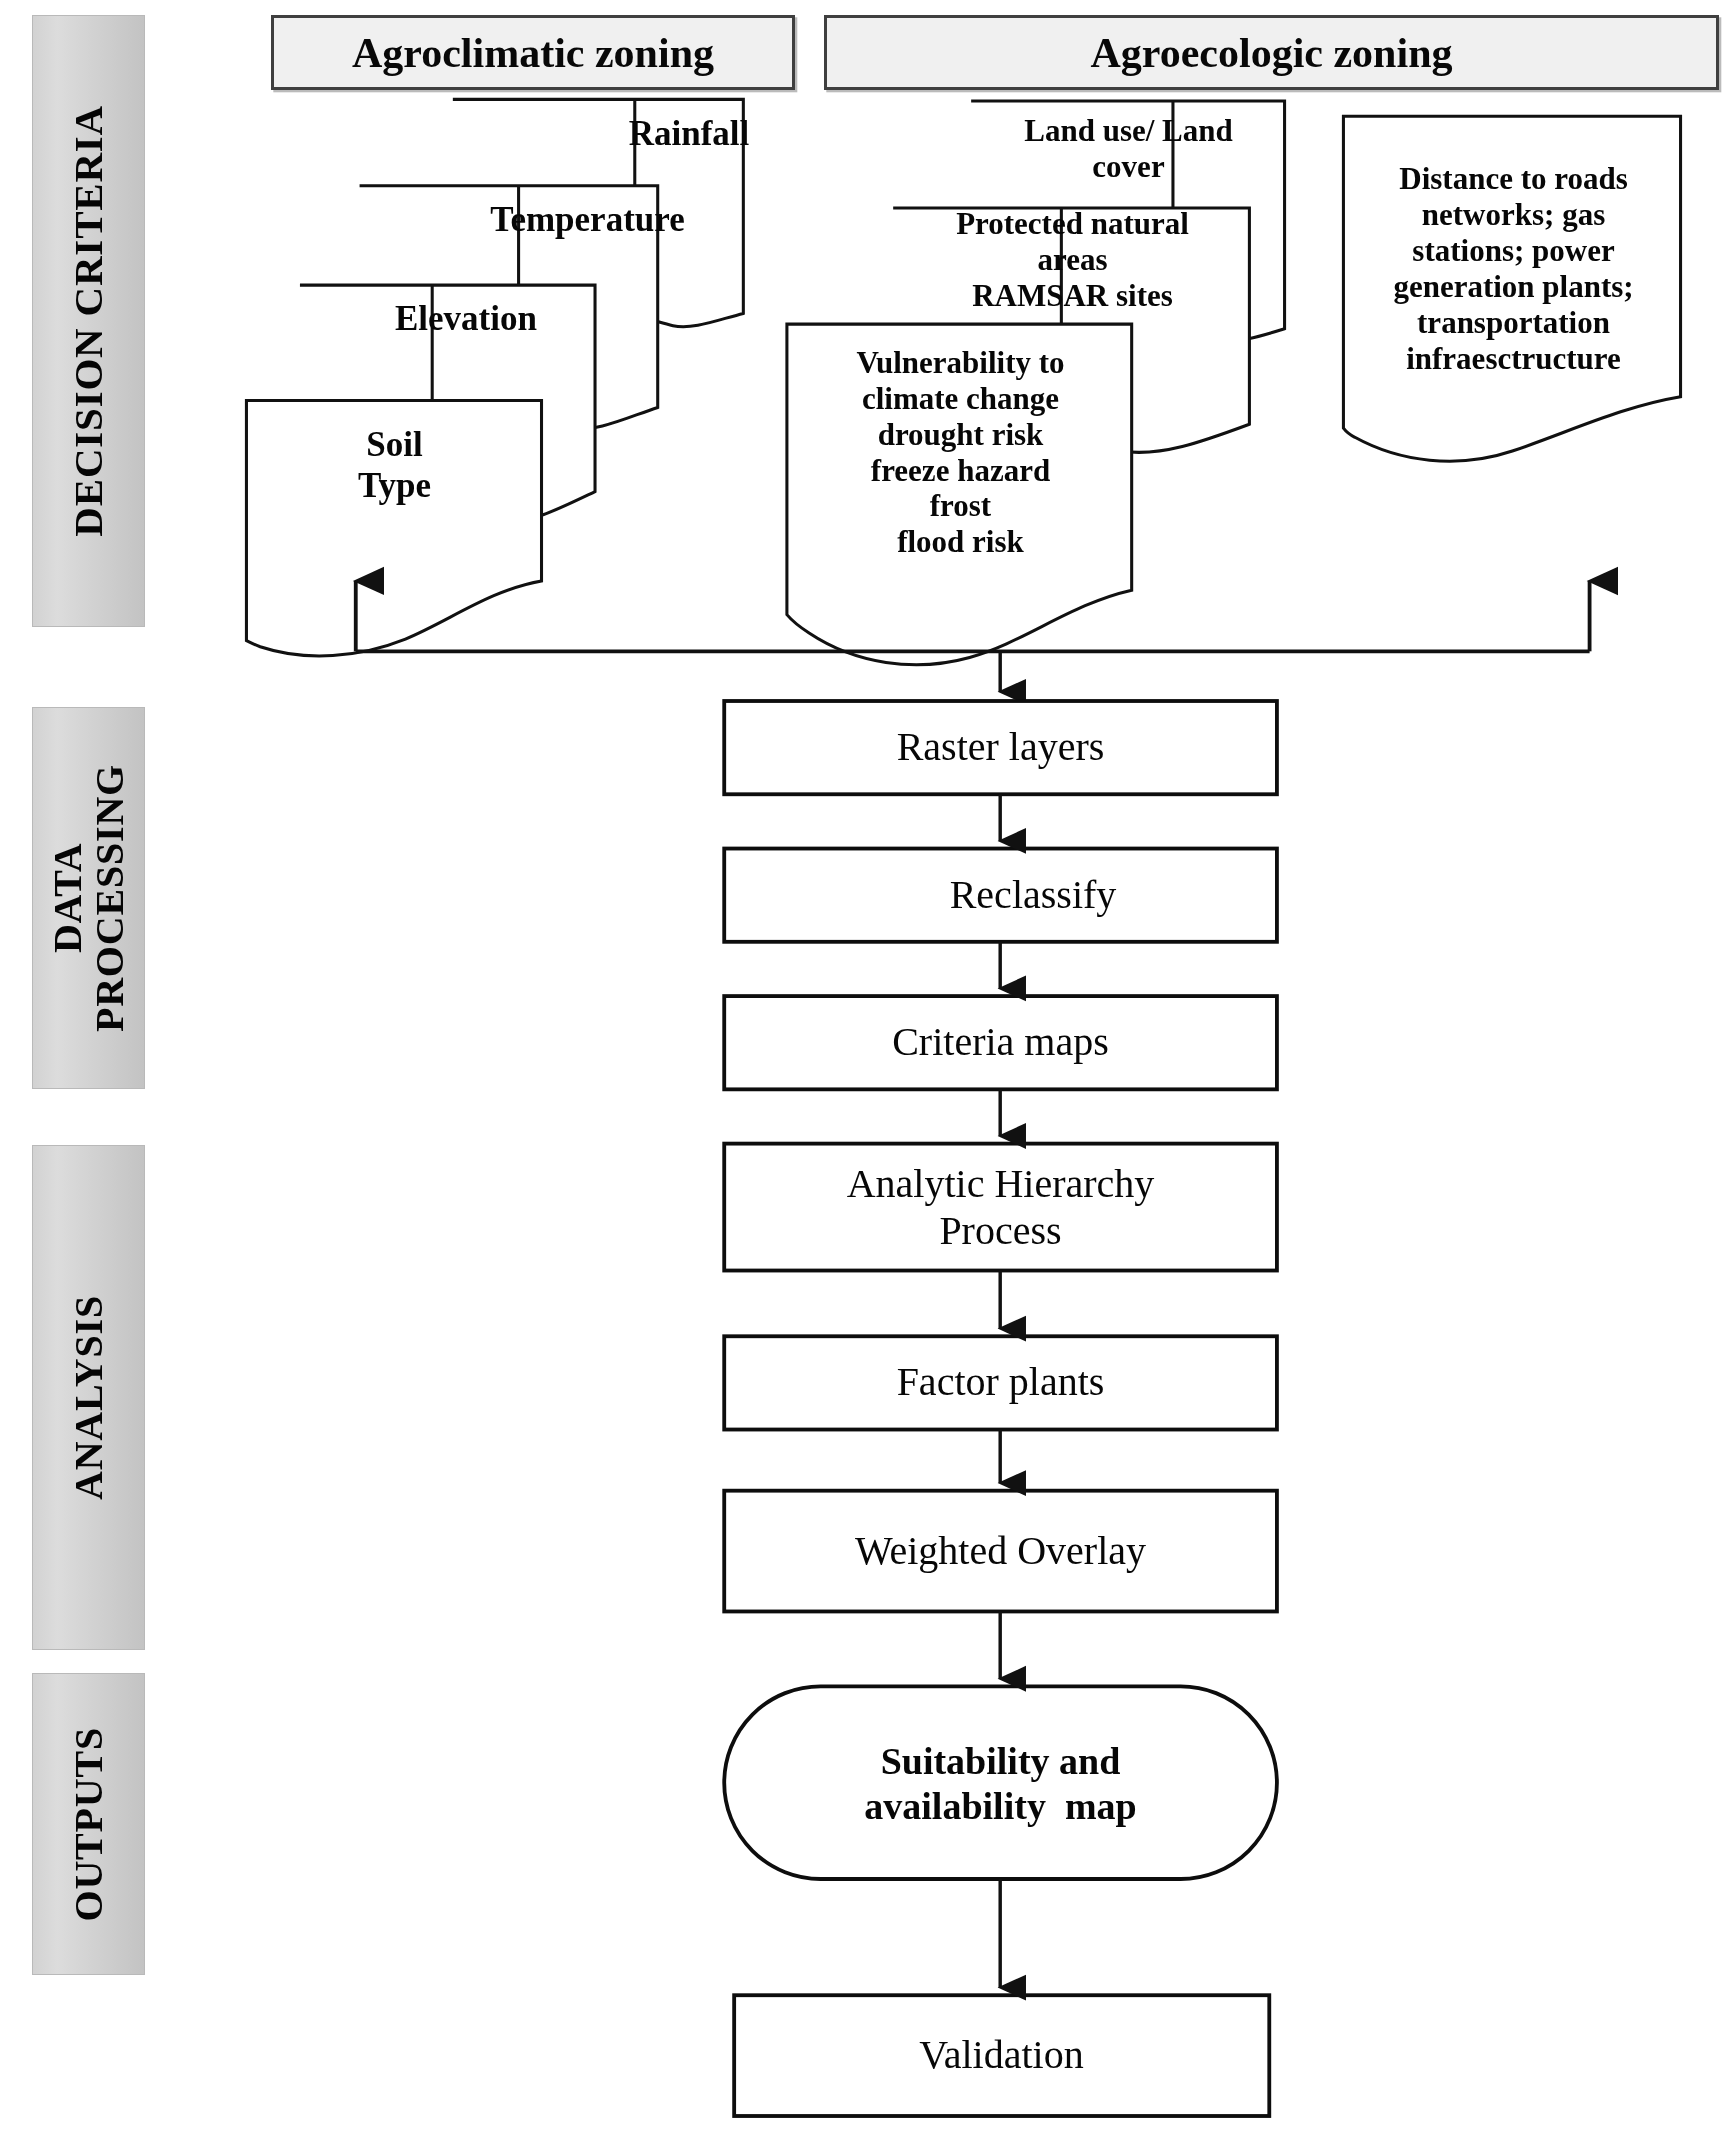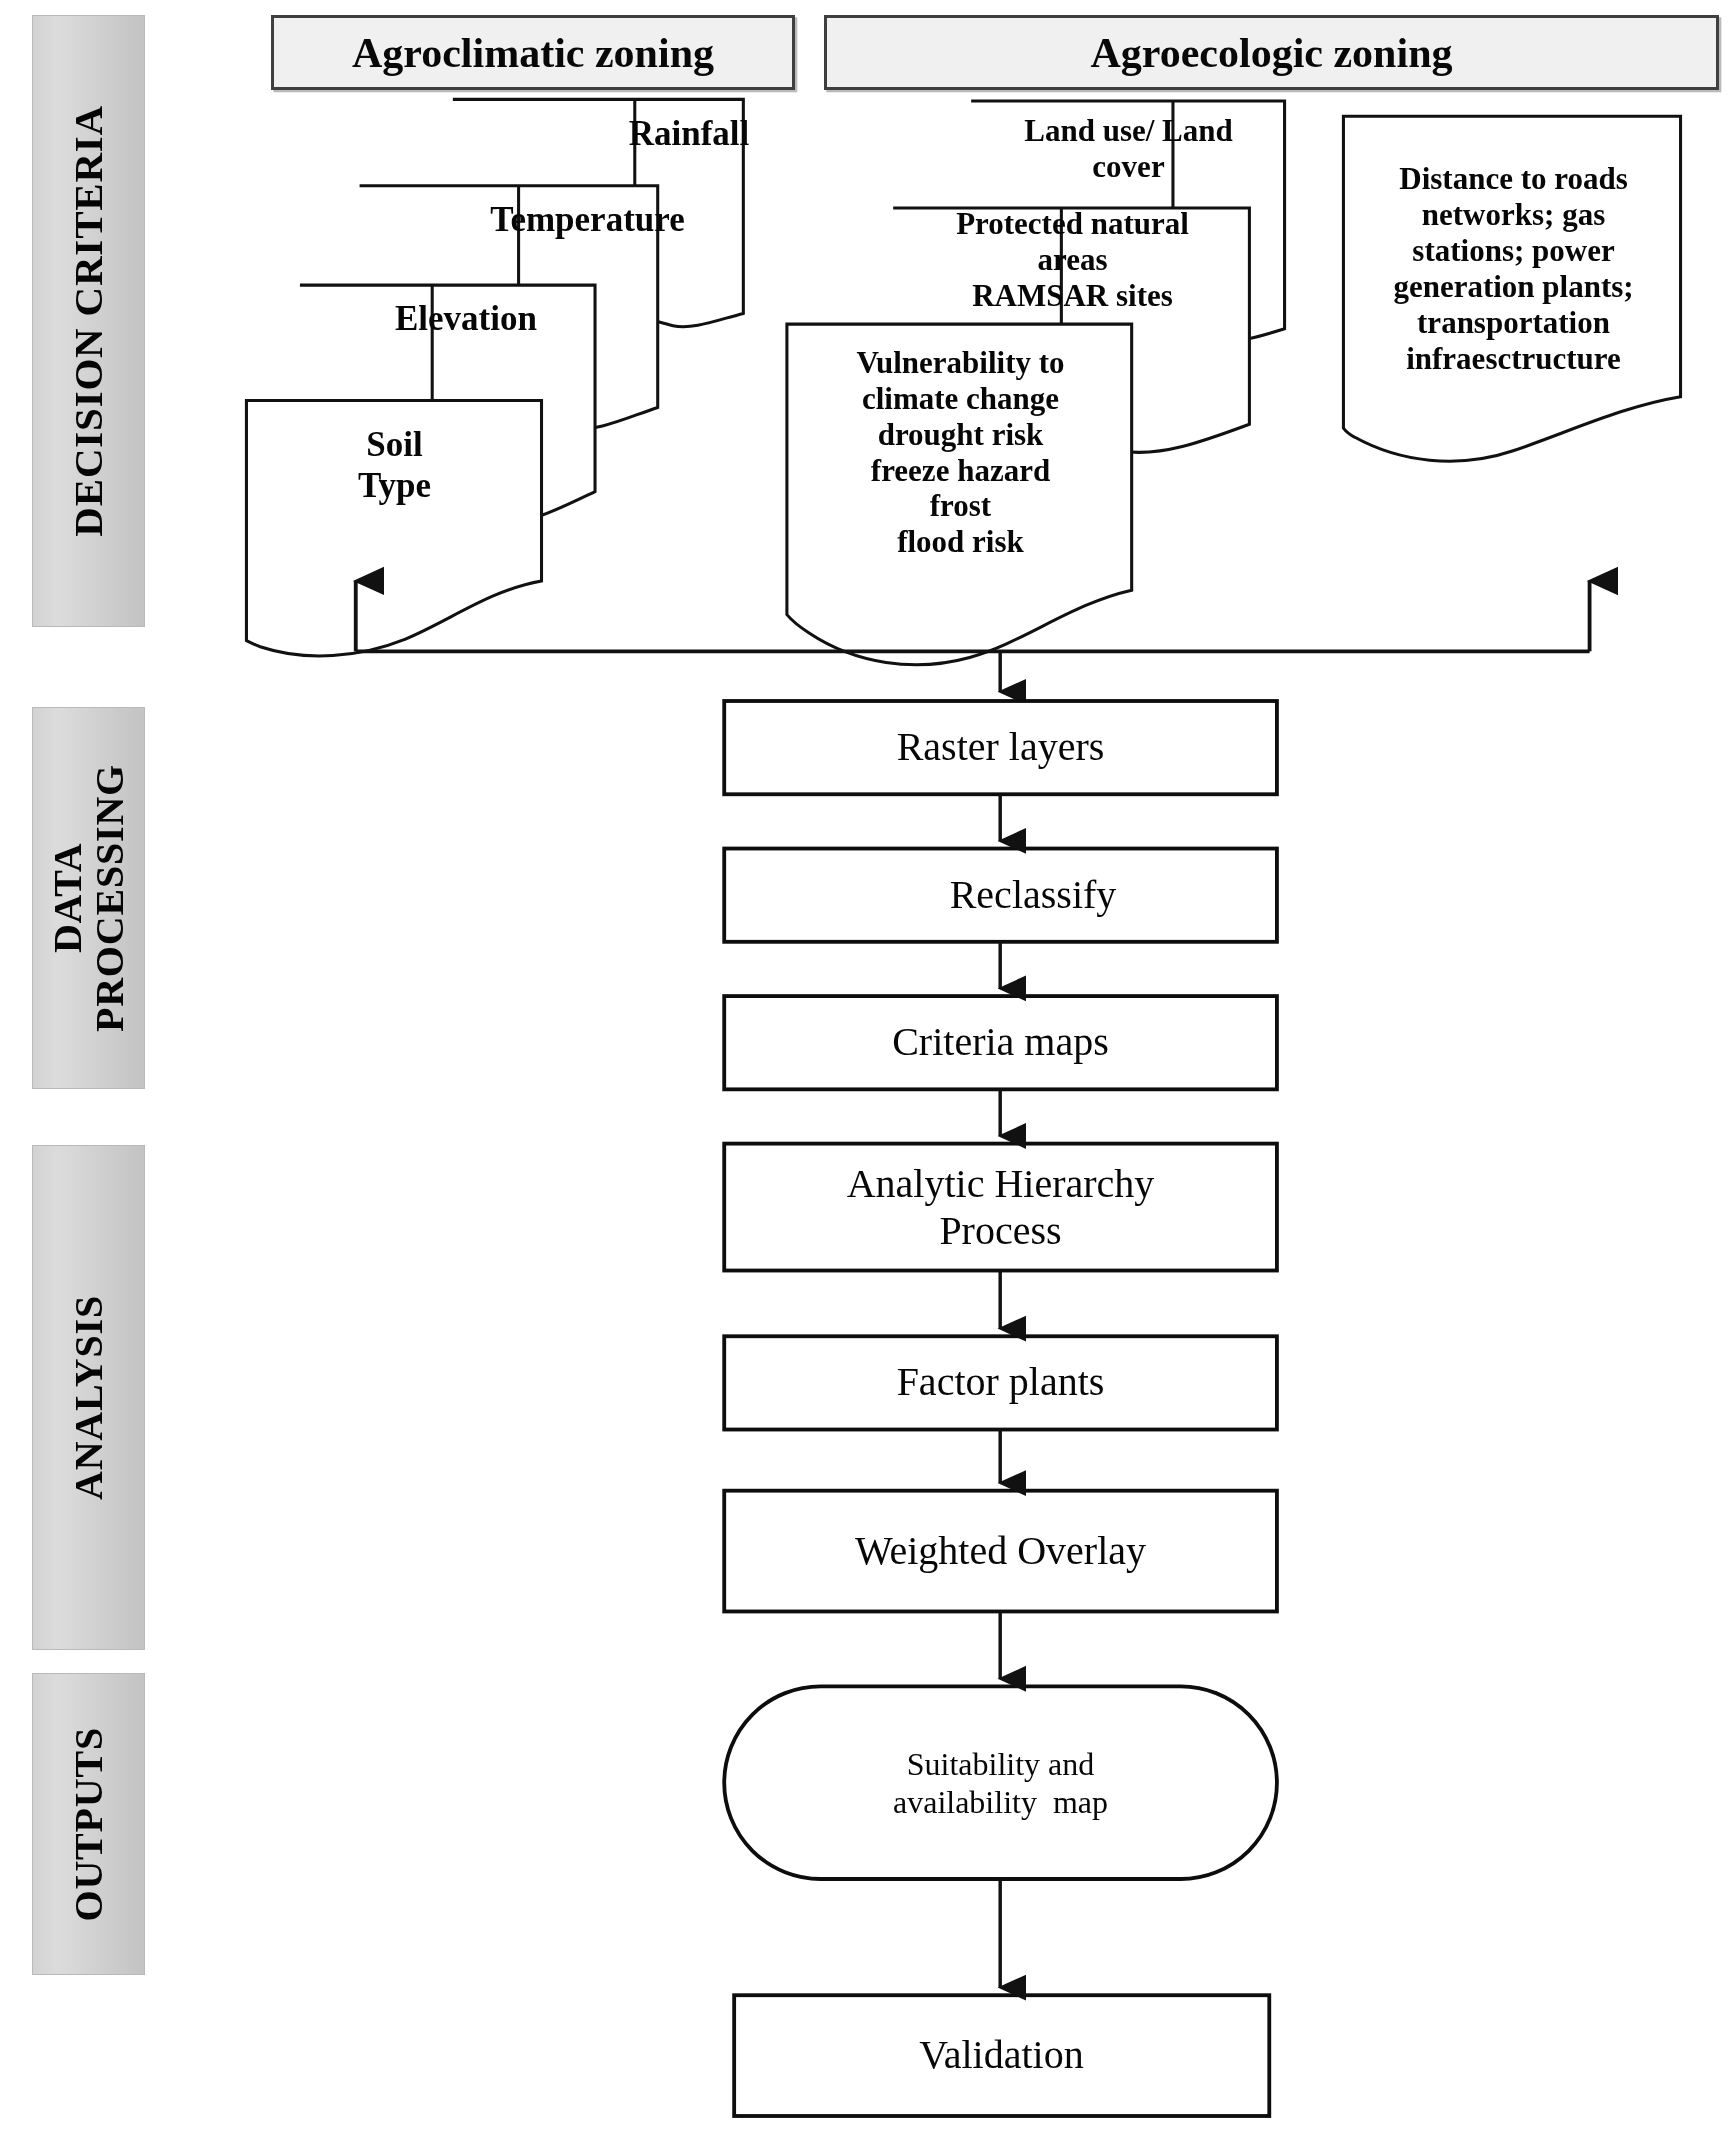--- a/index.html
+++ b/index.html
@@ -96,21 +96,21 @@
     justify-content: center;
     text-align: center;
     color: #070707;
     line-height: 1.16;
     box-sizing: border-box;
     pointer-events: none;
   }
   .doc-label { font-weight: bold; font-size: 35px; }
   .doc-label-sm { font-weight: bold; font-size: 31px; }
   .proc-label { font-weight: normal; font-size: 40px; }
-  .term-label { font-weight: normal; font-size: 32px; }
+  .term-label { font-weight: bold; font-size: 38px; }
 </style>
 </head>
 <body>
 
 <div id="page">
 
   <div class="band" style="left:32px; top:15.3px; width:113px; height:612px;">
     <div class="band-text" style="font-size:41px;">DECISION CRITERIA</div>
   </div>
 

